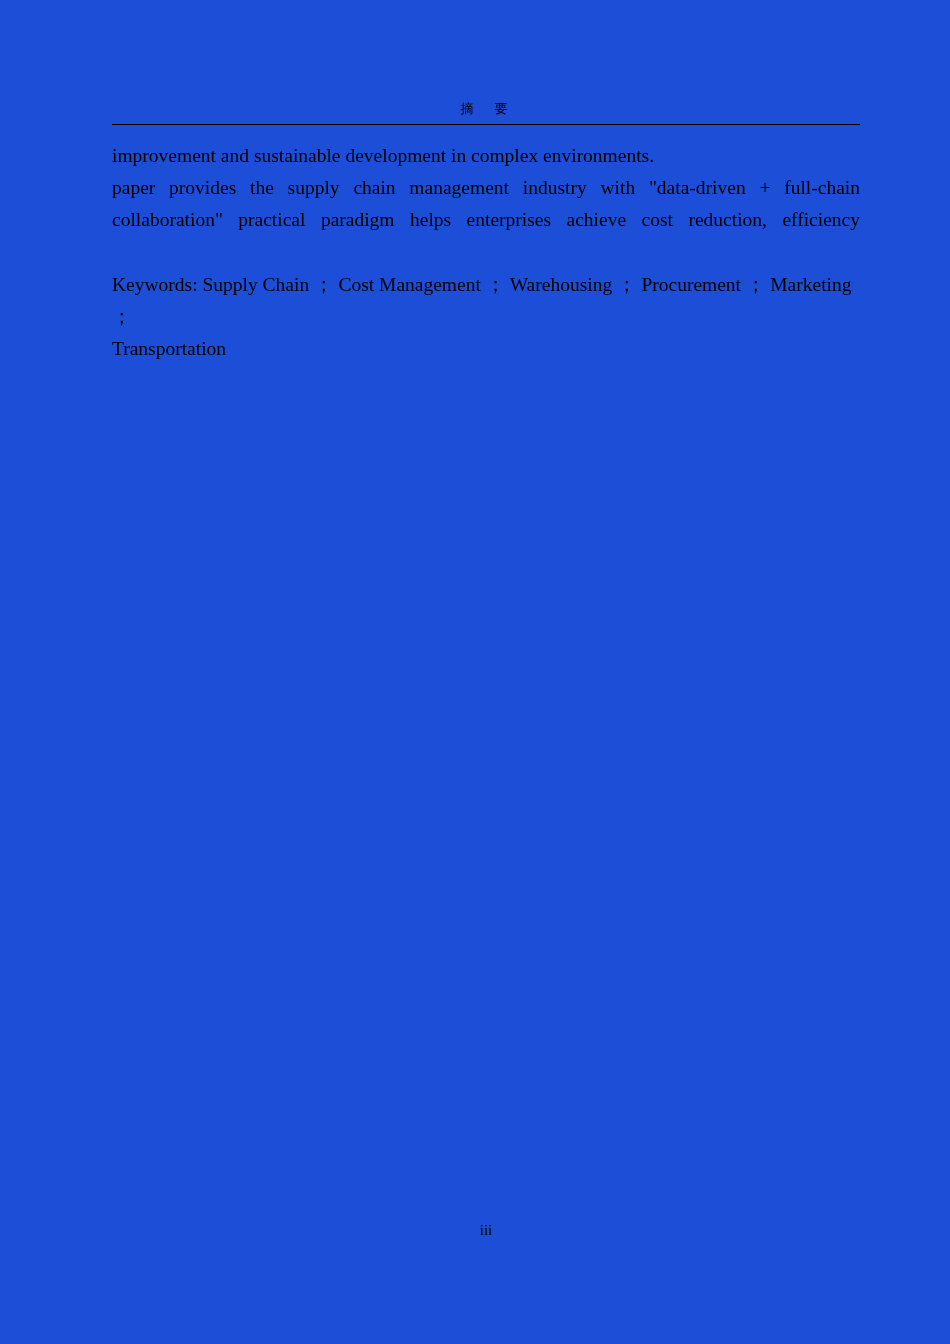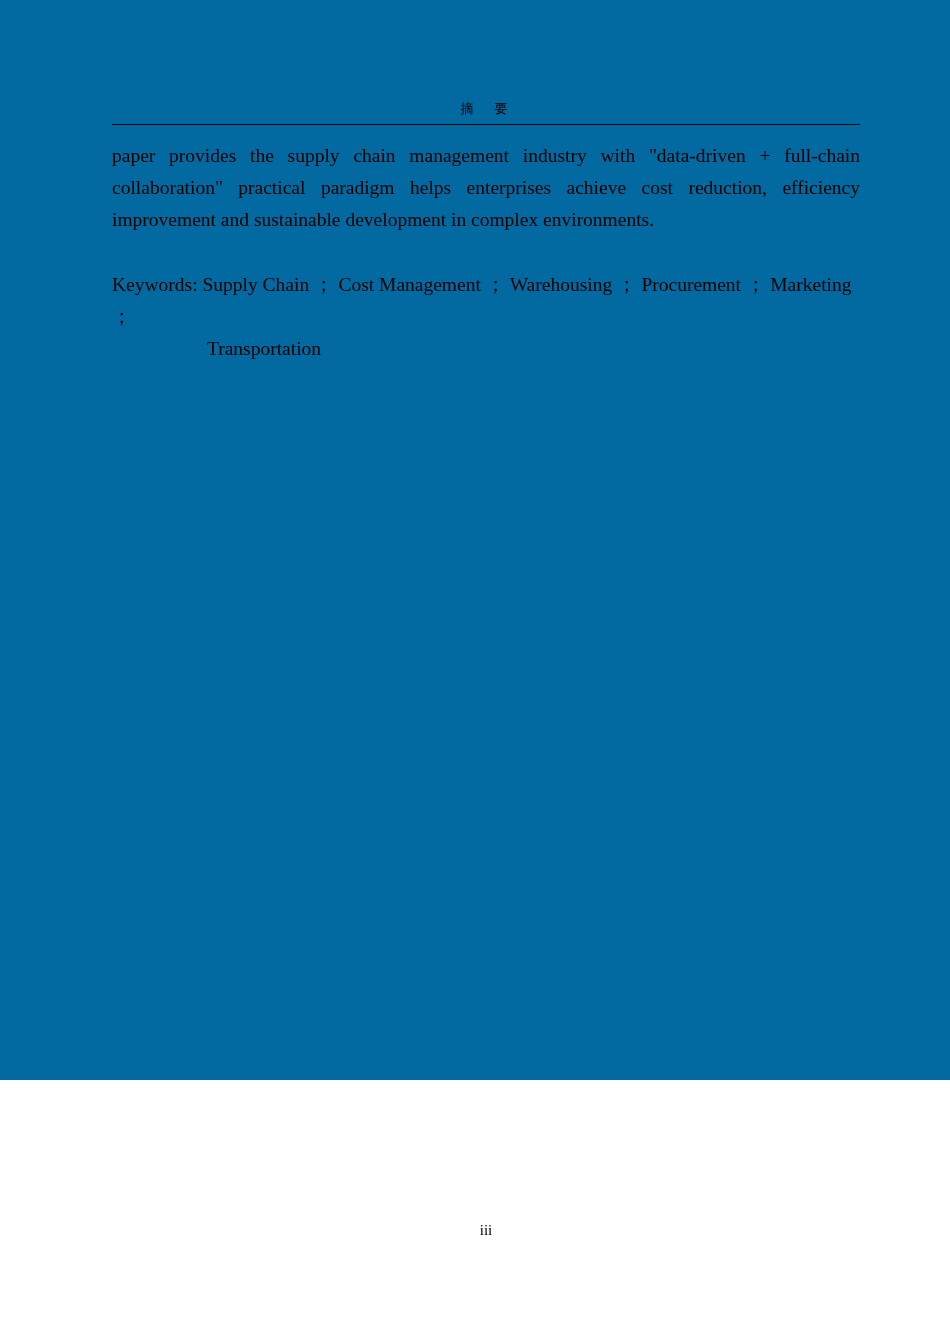--- a/index.html
+++ b/index.html
@@ -13,22 +13,22 @@
     position: relative;
     font-family: "Liberation Serif", serif;
     color: #000000;
     overflow: hidden;
   }
   .page {
     position: absolute;
     left: 0;
     top: 0;
     width: 950px;
-    height: 1080px;
-    background: #0369a1;
+    height: 1344px;
+    background: #1d4ed8;
   }
   
   .header-area {
     position: absolute;
     left: 112px;
     top: 100px;
     width: 748px;
   }
   .header-text {
     text-align: center;
@@ -69,21 +69,20 @@
     text-indent: 0;
   }
   .kw-label {
     font-weight: normal;
   }
   .kw-items {
     display: inline;
   }
   .kw-second-line {
     display: block;
-    margin-left: 95px;
     margin-top: 0px;
   }
   
   .footer {
     position: absolute;
     left: 11px;
     top: 1222px;
     width: 950px;
     text-align: center;
     font-size: 15px;
@@ -94,22 +93,22 @@
 <body>
 
 <div class="page">
 
   <div class="header-area">
     <div class="header-text">摘　要</div>
     <div class="header-rule"></div>
   </div>
 
   <div class="content">
+    <p class="body-par">improvement and sustainable development in complex environments.</p>
     <p class="body-par justify-all">paper provides the supply chain management industry with "data-driven + full-chain collaboration" practical paradigm helps enterprises achieve cost reduction, efficiency</p>
-    <p class="body-par">improvement and sustainable development in complex environments.</p>
 
     <div class="keywords-block">
       <span class="kw-line">
         <span class="kw-label">Keywords:</span>
         <span class="kw-items">Supply Chain ； Cost Management ； Warehousing ； Procurement ； Marketing ；</span>
       </span>
       <span class="kw-second-line">Transportation</span>
     </div>
   </div>
 

